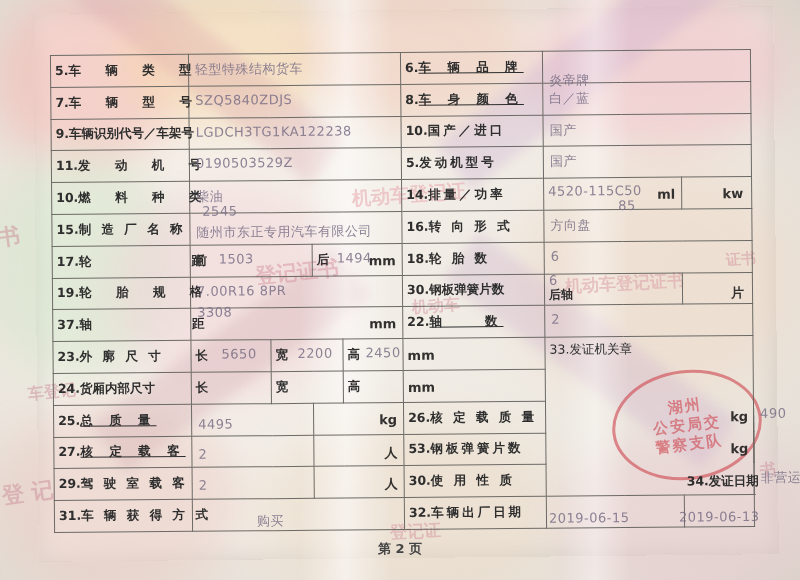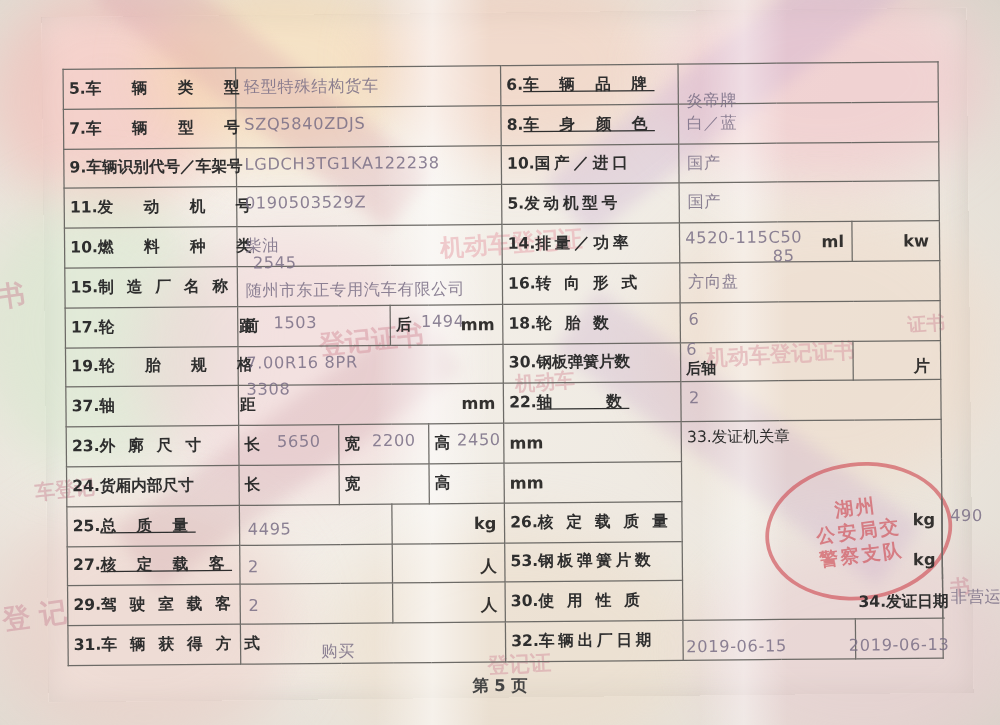--- a/index.html
+++ b/index.html
@@ -384,14 +384,14 @@
             </td>
       <td>
         <span style="position:absolute;left:2px;top:-22px;font-weight:bold;white-space:nowrap"><span>34.</span><span>发证日期</span></span>
         <span class="hw" style="left:-6px;top:14px">2019-06-13</span>
       </td>
     </tr>
   </tbody>
       </table>
   </div>
 
-  <div class="page-footer">第 5 页</div>
+  <div class="page-footer">第 2 页</div>
 </div>
 
 </body></html>

